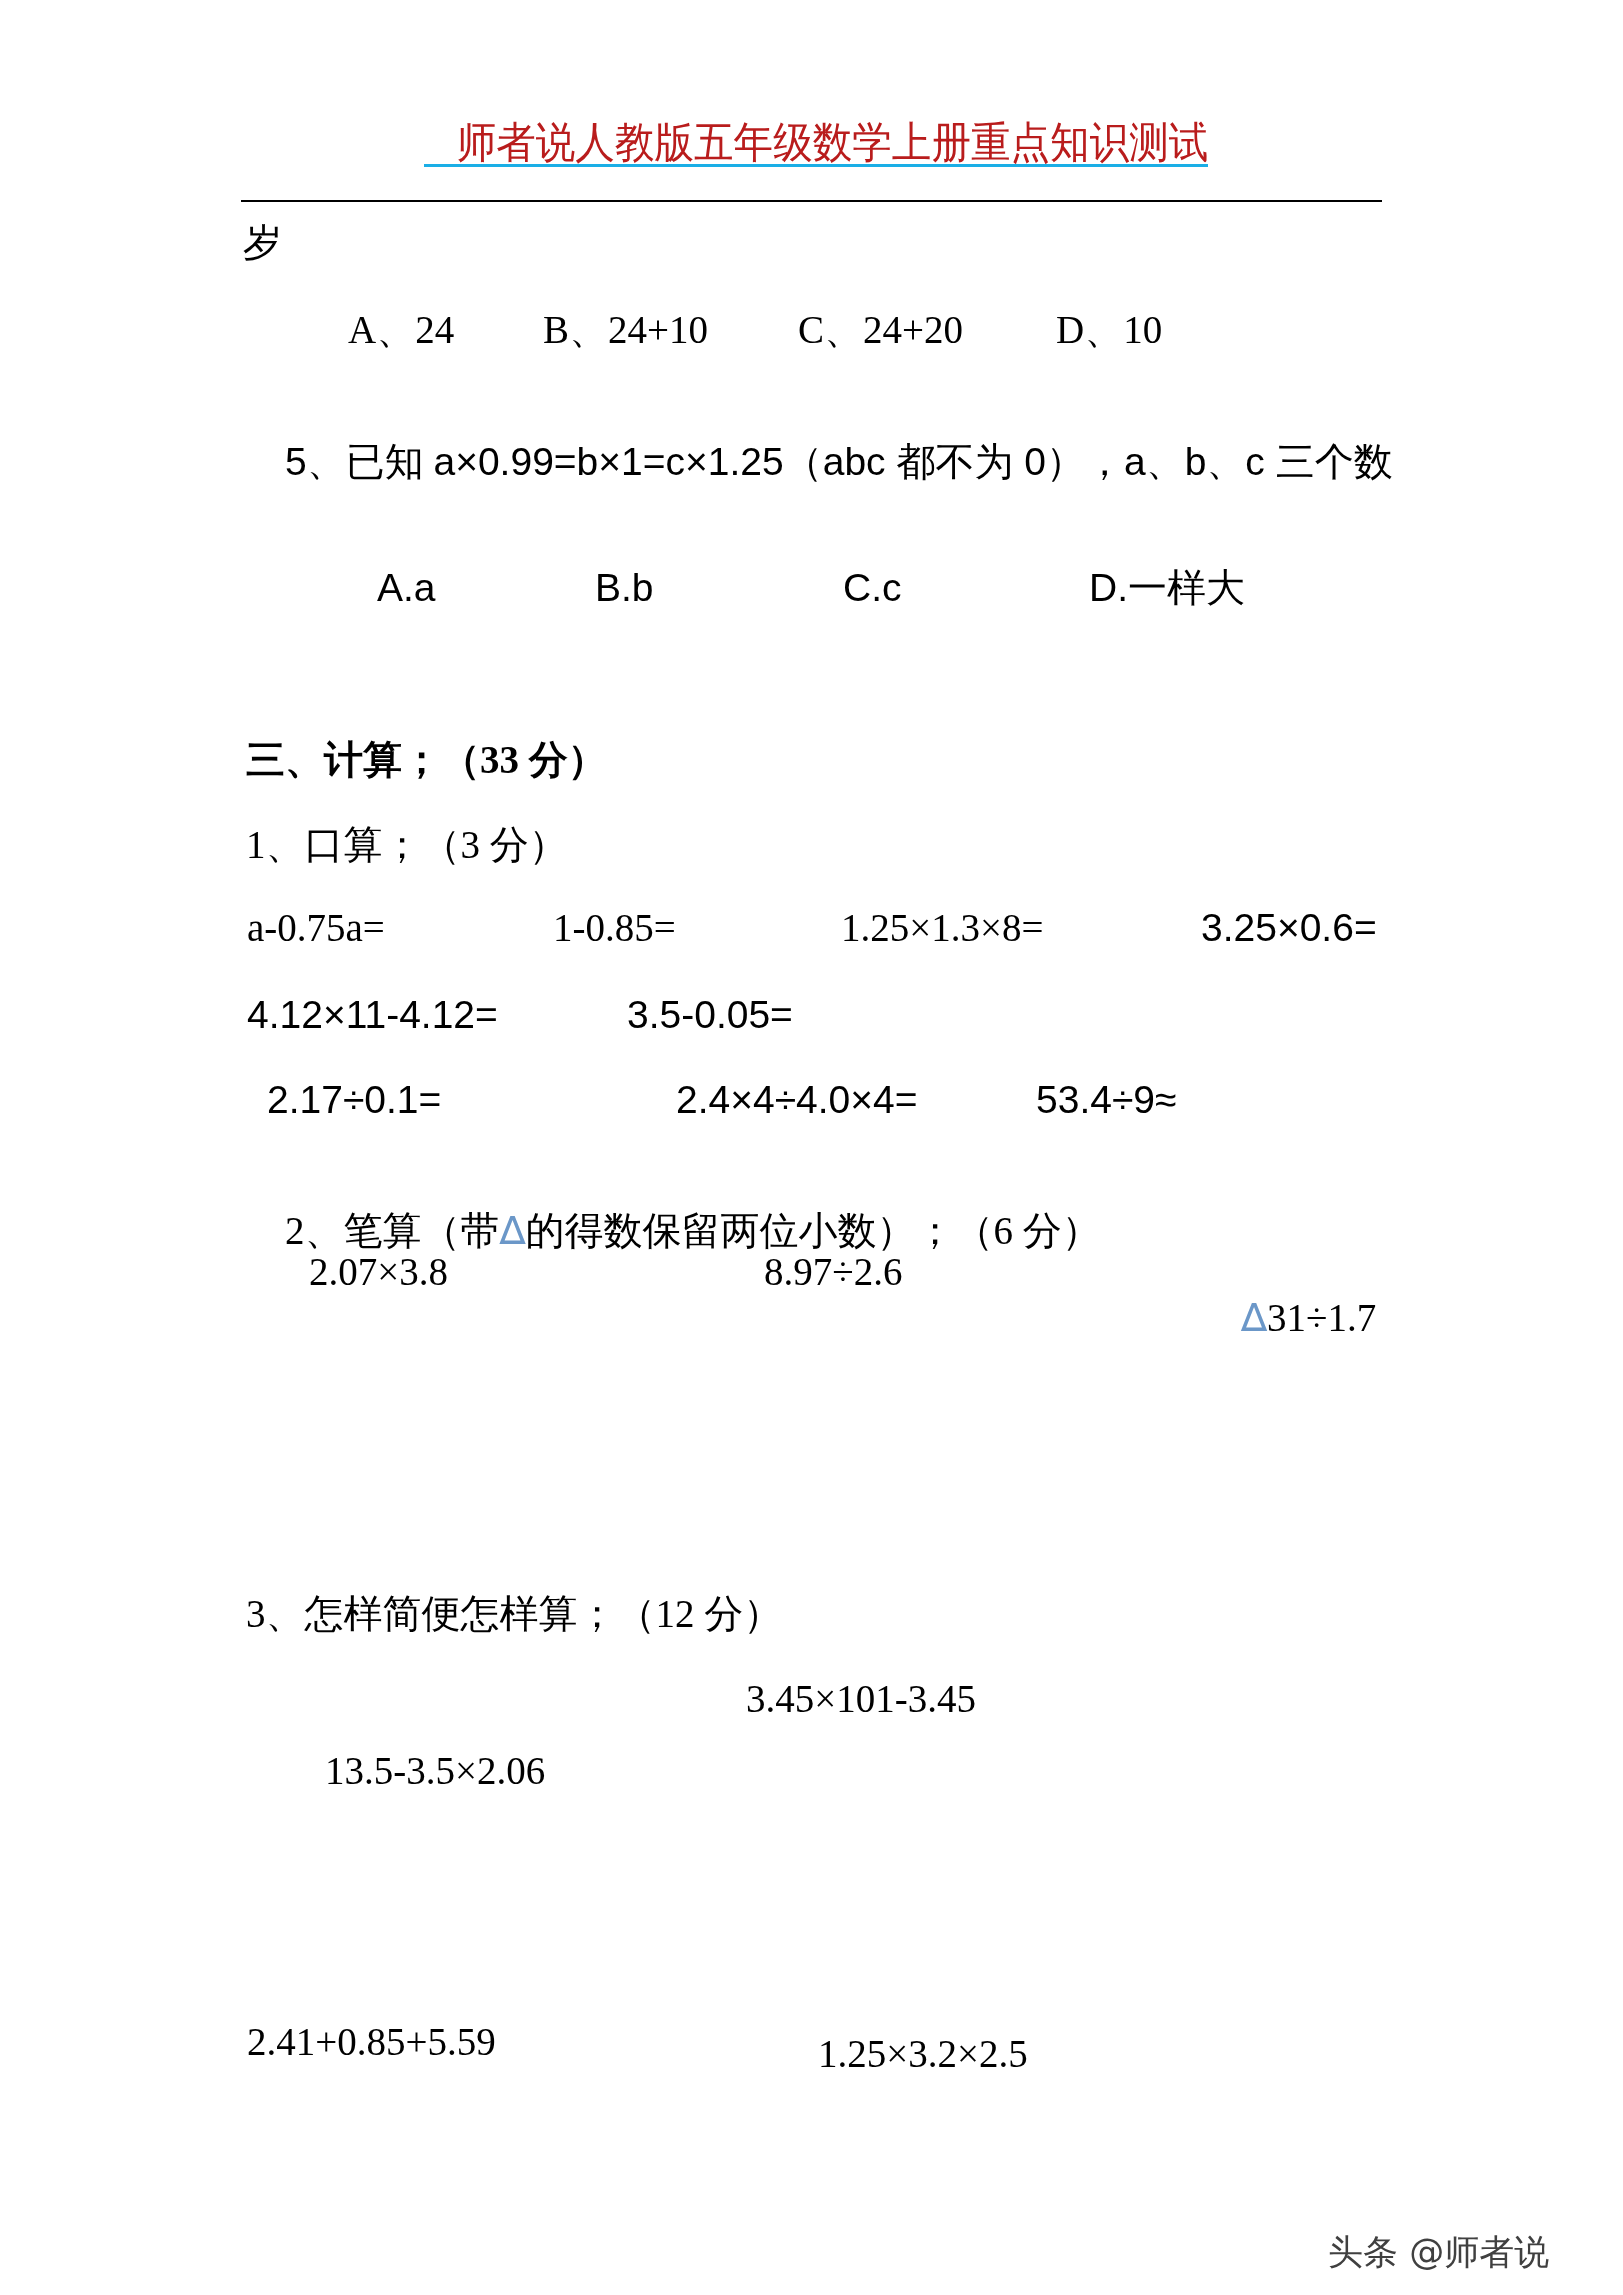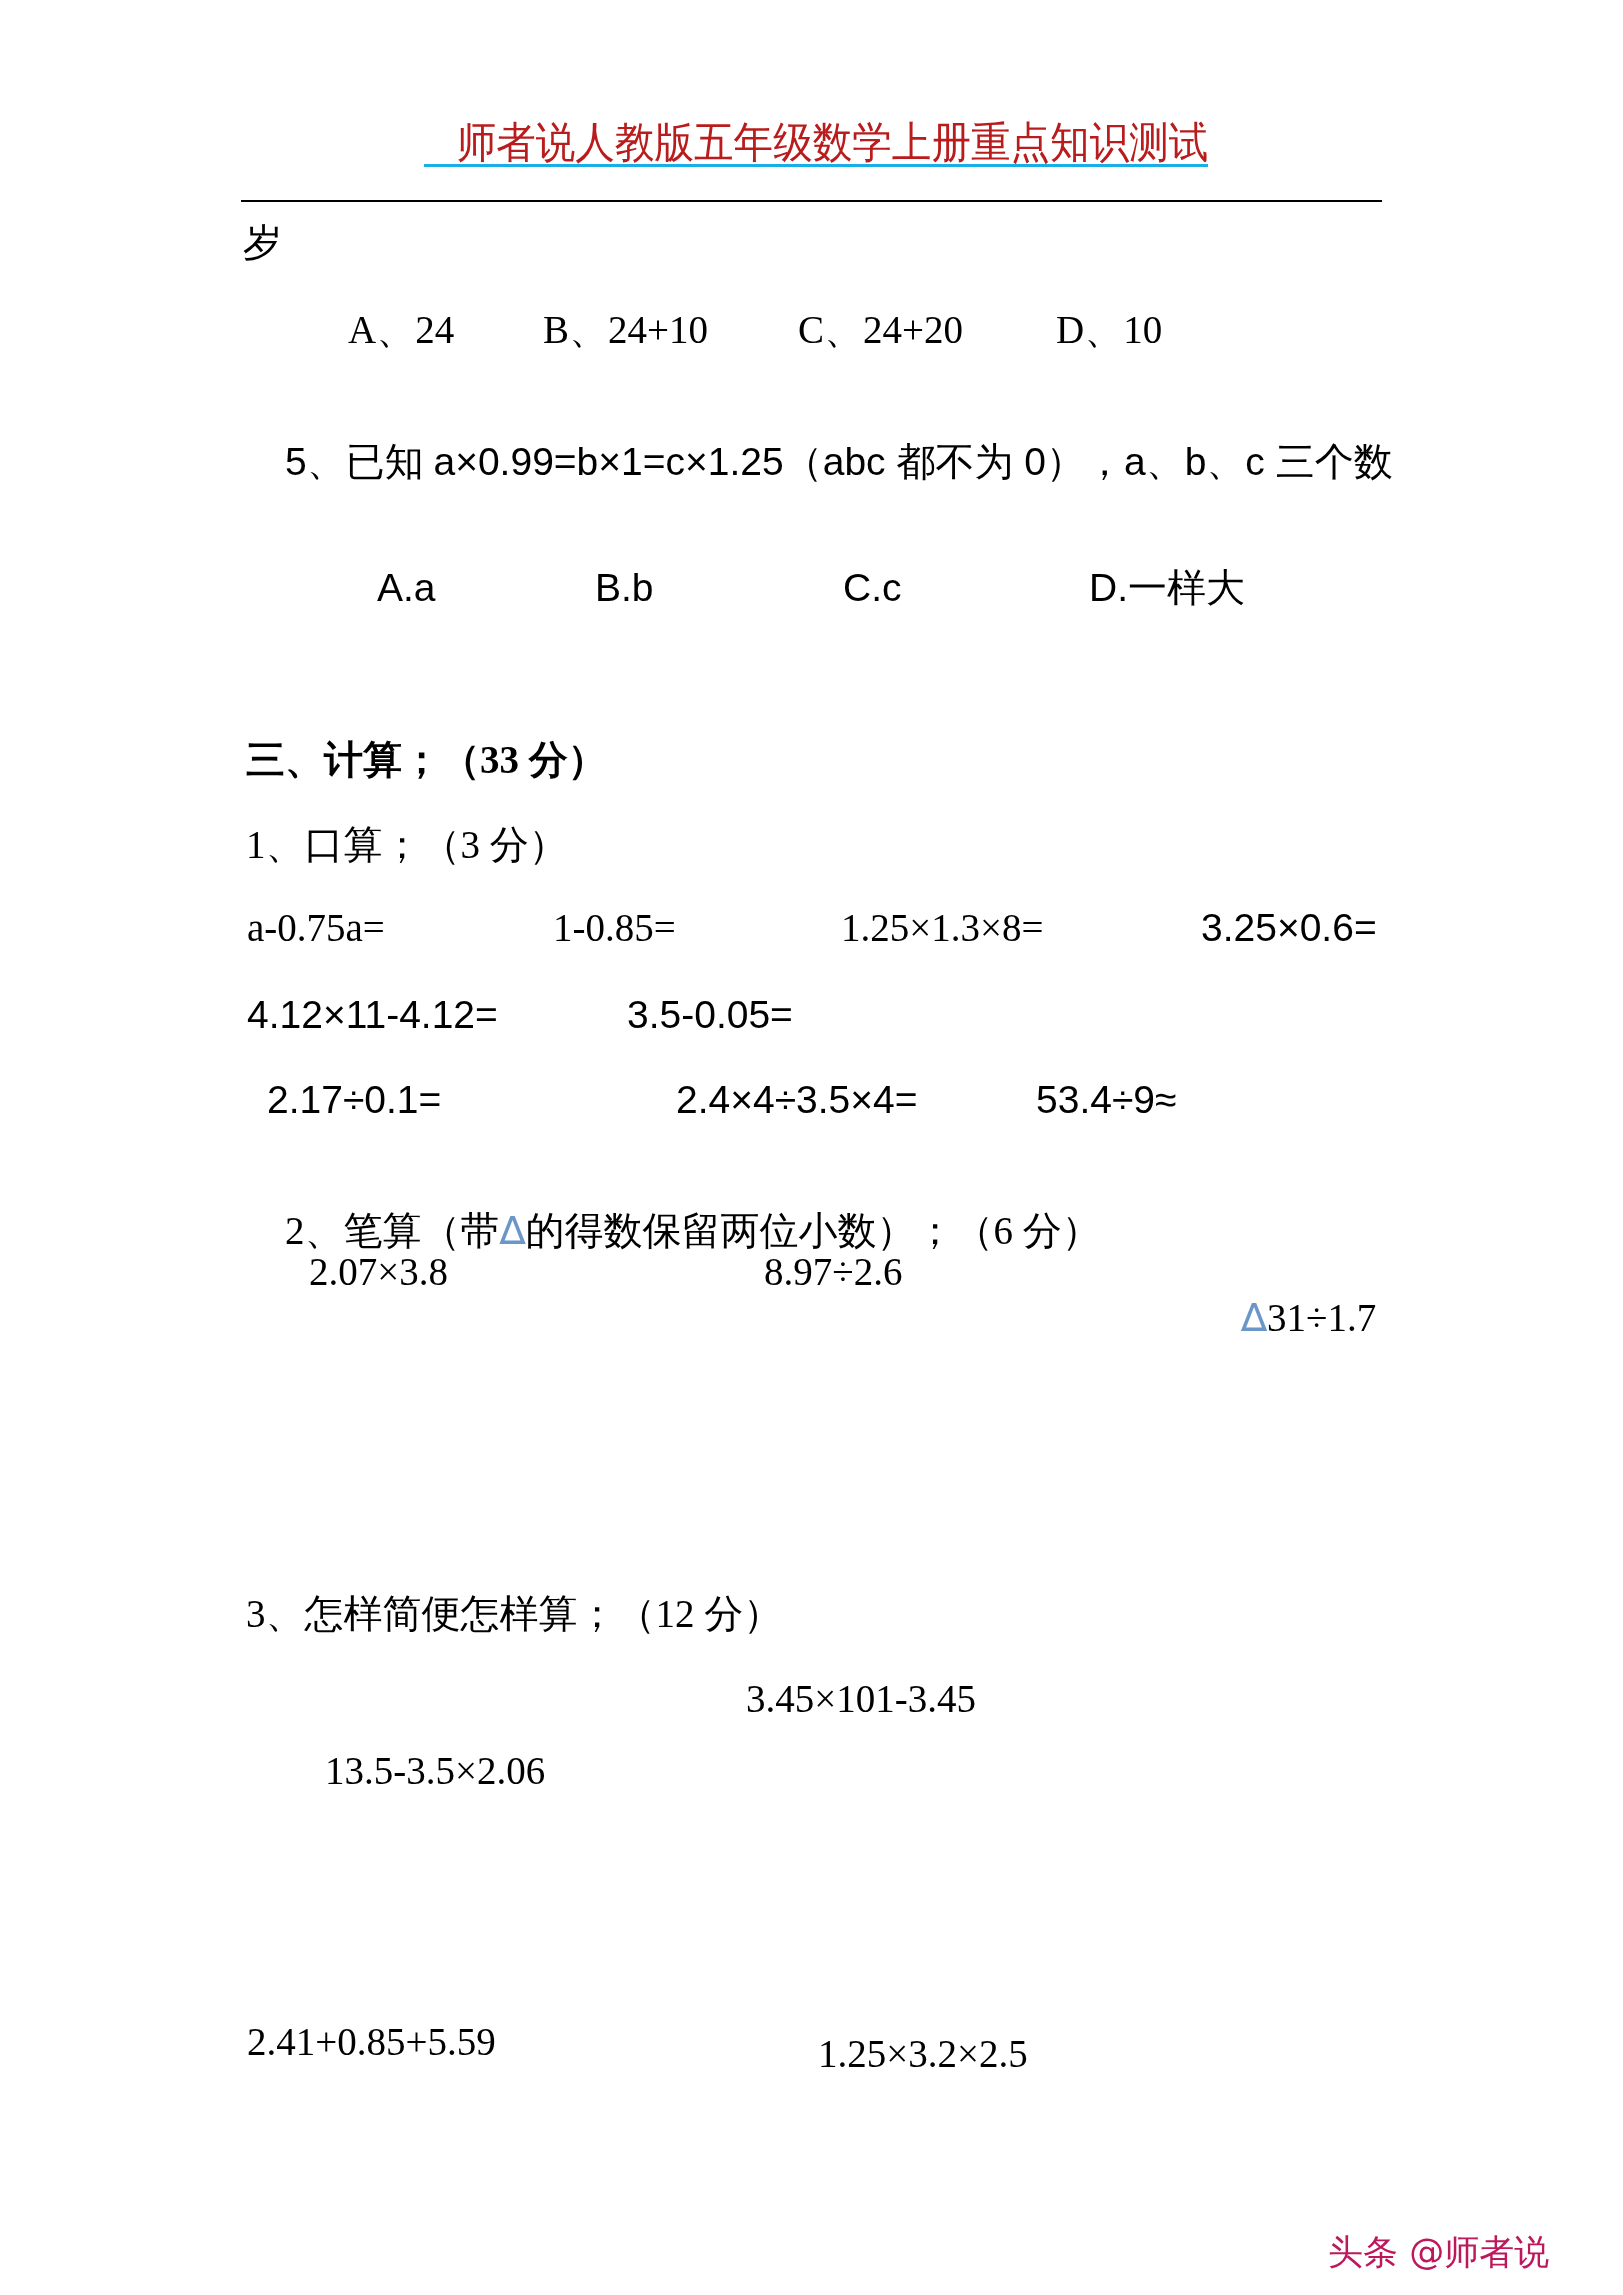--- a/index.html
+++ b/index.html
@@ -14,21 +14,21 @@
     font-family: "DejaVu Sans", "Liberation Sans", sans-serif;
     font-size: 43px; line-height: 52px; color: #b91c1c; text-align: center;
     white-space: nowrap;
   }
   .title-text { display: inline-block; transform: scaleX(0.92); transform-origin: center; }
   .title-underline { position: absolute; left: 424px; top: 164px; width: 784px; height: 2.6px; background: #1aaee6; }
   .header-rule { position: absolute; left: 241px; top: 200px; width: 1141px; height: 2px; background: #000; }
   .tri { color: #6b97c8; font-family: "DejaVu Sans", sans-serif; }
   .watermark {
     position: absolute; left: 1328px; top: 2231px; font-size: 35px; line-height: 42px;
-    font-family: "DejaVu Sans", "Liberation Sans", sans-serif; color: #be185d; white-space: nowrap;
+    font-family: "DejaVu Sans", "Liberation Sans", sans-serif; color: #404040; white-space: nowrap;
   }
 </style>
 </head>
 <body>
 
 <div class="page">
 
   <div class="title">
     <span class="title-text">师者说人教版五年级数学上册重点知识测试</span>
   </div>
@@ -54,21 +54,21 @@
   <div class="line" style="left:246px; top:822px;">1、口算；（3 分）</div>
   <div class="line" style="left:247px; top:905px;">a-0.75a=</div>
   <div class="line" style="left:553px; top:905px;">1-0.85=</div>
   <div class="line" style="left:841px; top:905px;">1.25×1.3×8=</div>
   <div class="line sans" style="left:1201px; top:905px;">3.25×0.6=</div>
 
   <div class="line sans" style="left:247px; top:992px;">4.12×11-4.12=</div>
   <div class="line sans" style="left:627px; top:992px;">3.5-0.05=</div>
 
   <div class="line sans" style="left:267px; top:1077px;">2.17÷0.1=</div>
-  <div class="line sans" style="left:676px; top:1077px;">2.4×4÷3.5×4=</div>
+  <div class="line sans" style="left:676px; top:1077px;">2.4×4÷4.0×4=</div>
   <div class="line sans" style="left:1036px; top:1077px;">53.4÷9≈</div>
 
   <div class="line" style="left:246px; top:1162px;">
     <span>2、笔算（带</span><span class="tri">∆</span><span>的得数保留两位小数）；（6 分）</span>
   </div>
   <div class="line" style="left:309px; top:1249px;">2.07×3.8</div>
   <div class="line" style="left:764px; top:1249px;">8.97÷2.6</div>
   <div class="line" style="left:1202px; top:1249px;">
     <span class="tri">∆</span><span>31÷1.7</span>
   </div>

